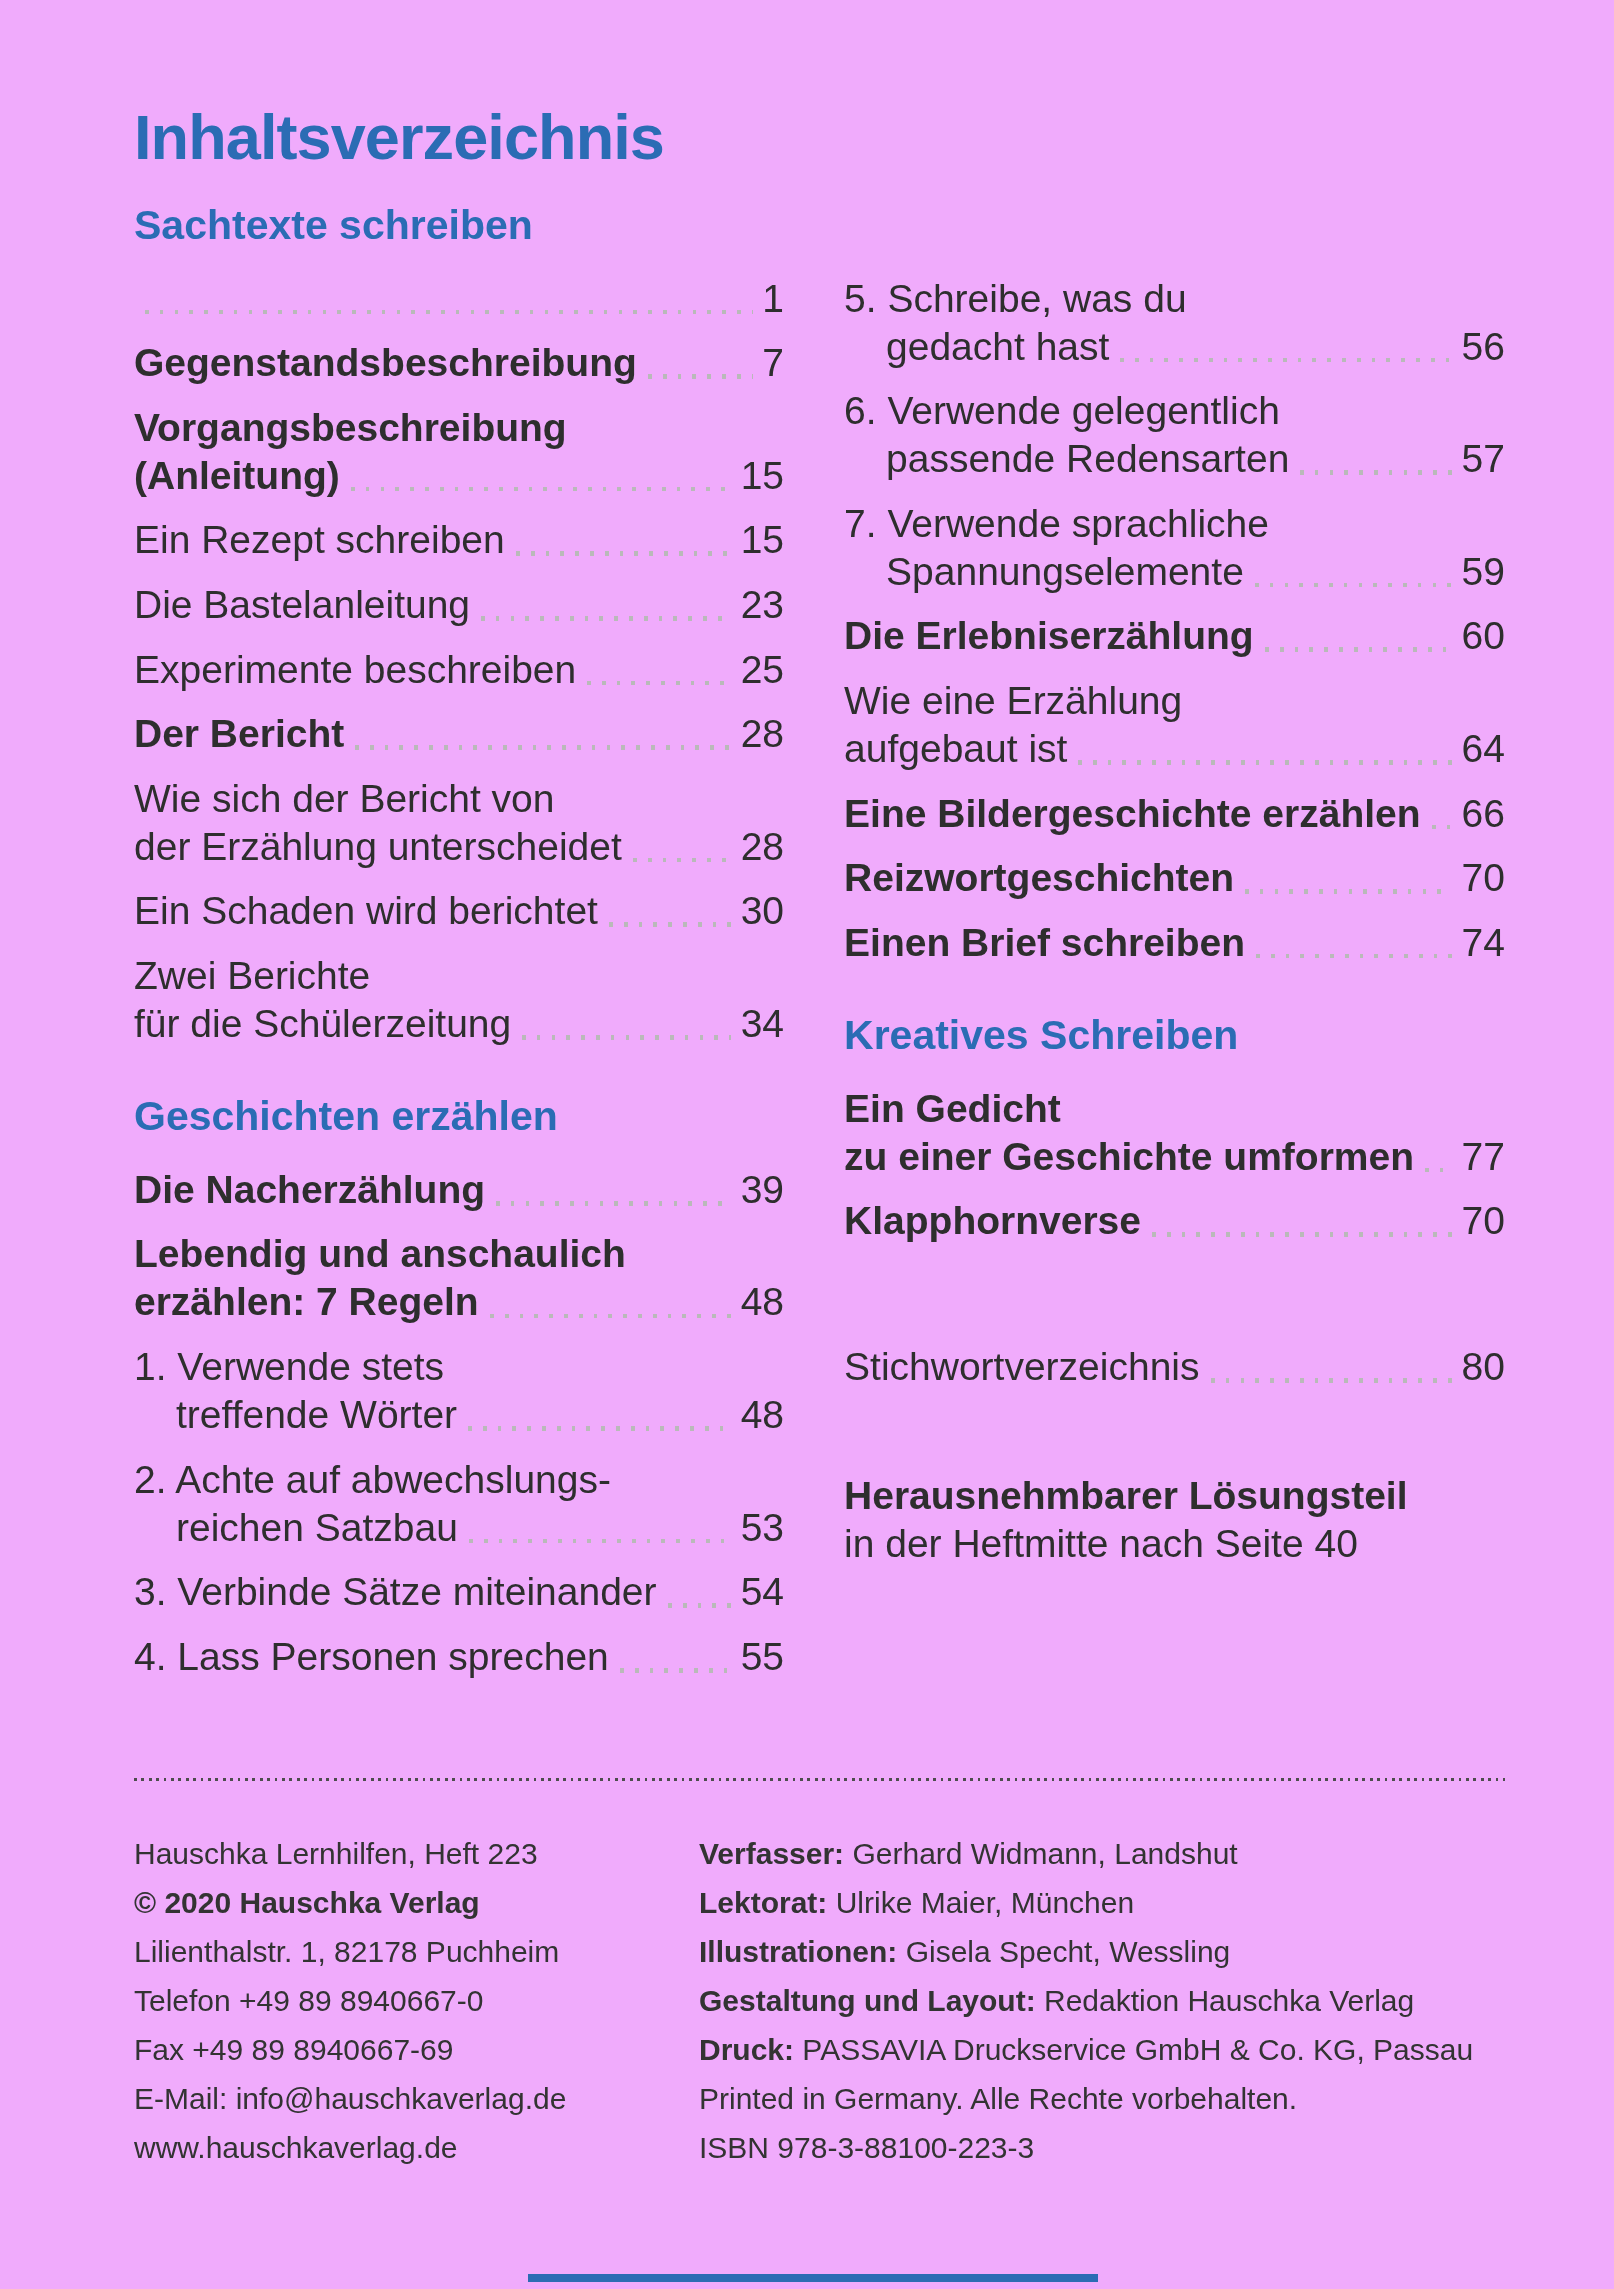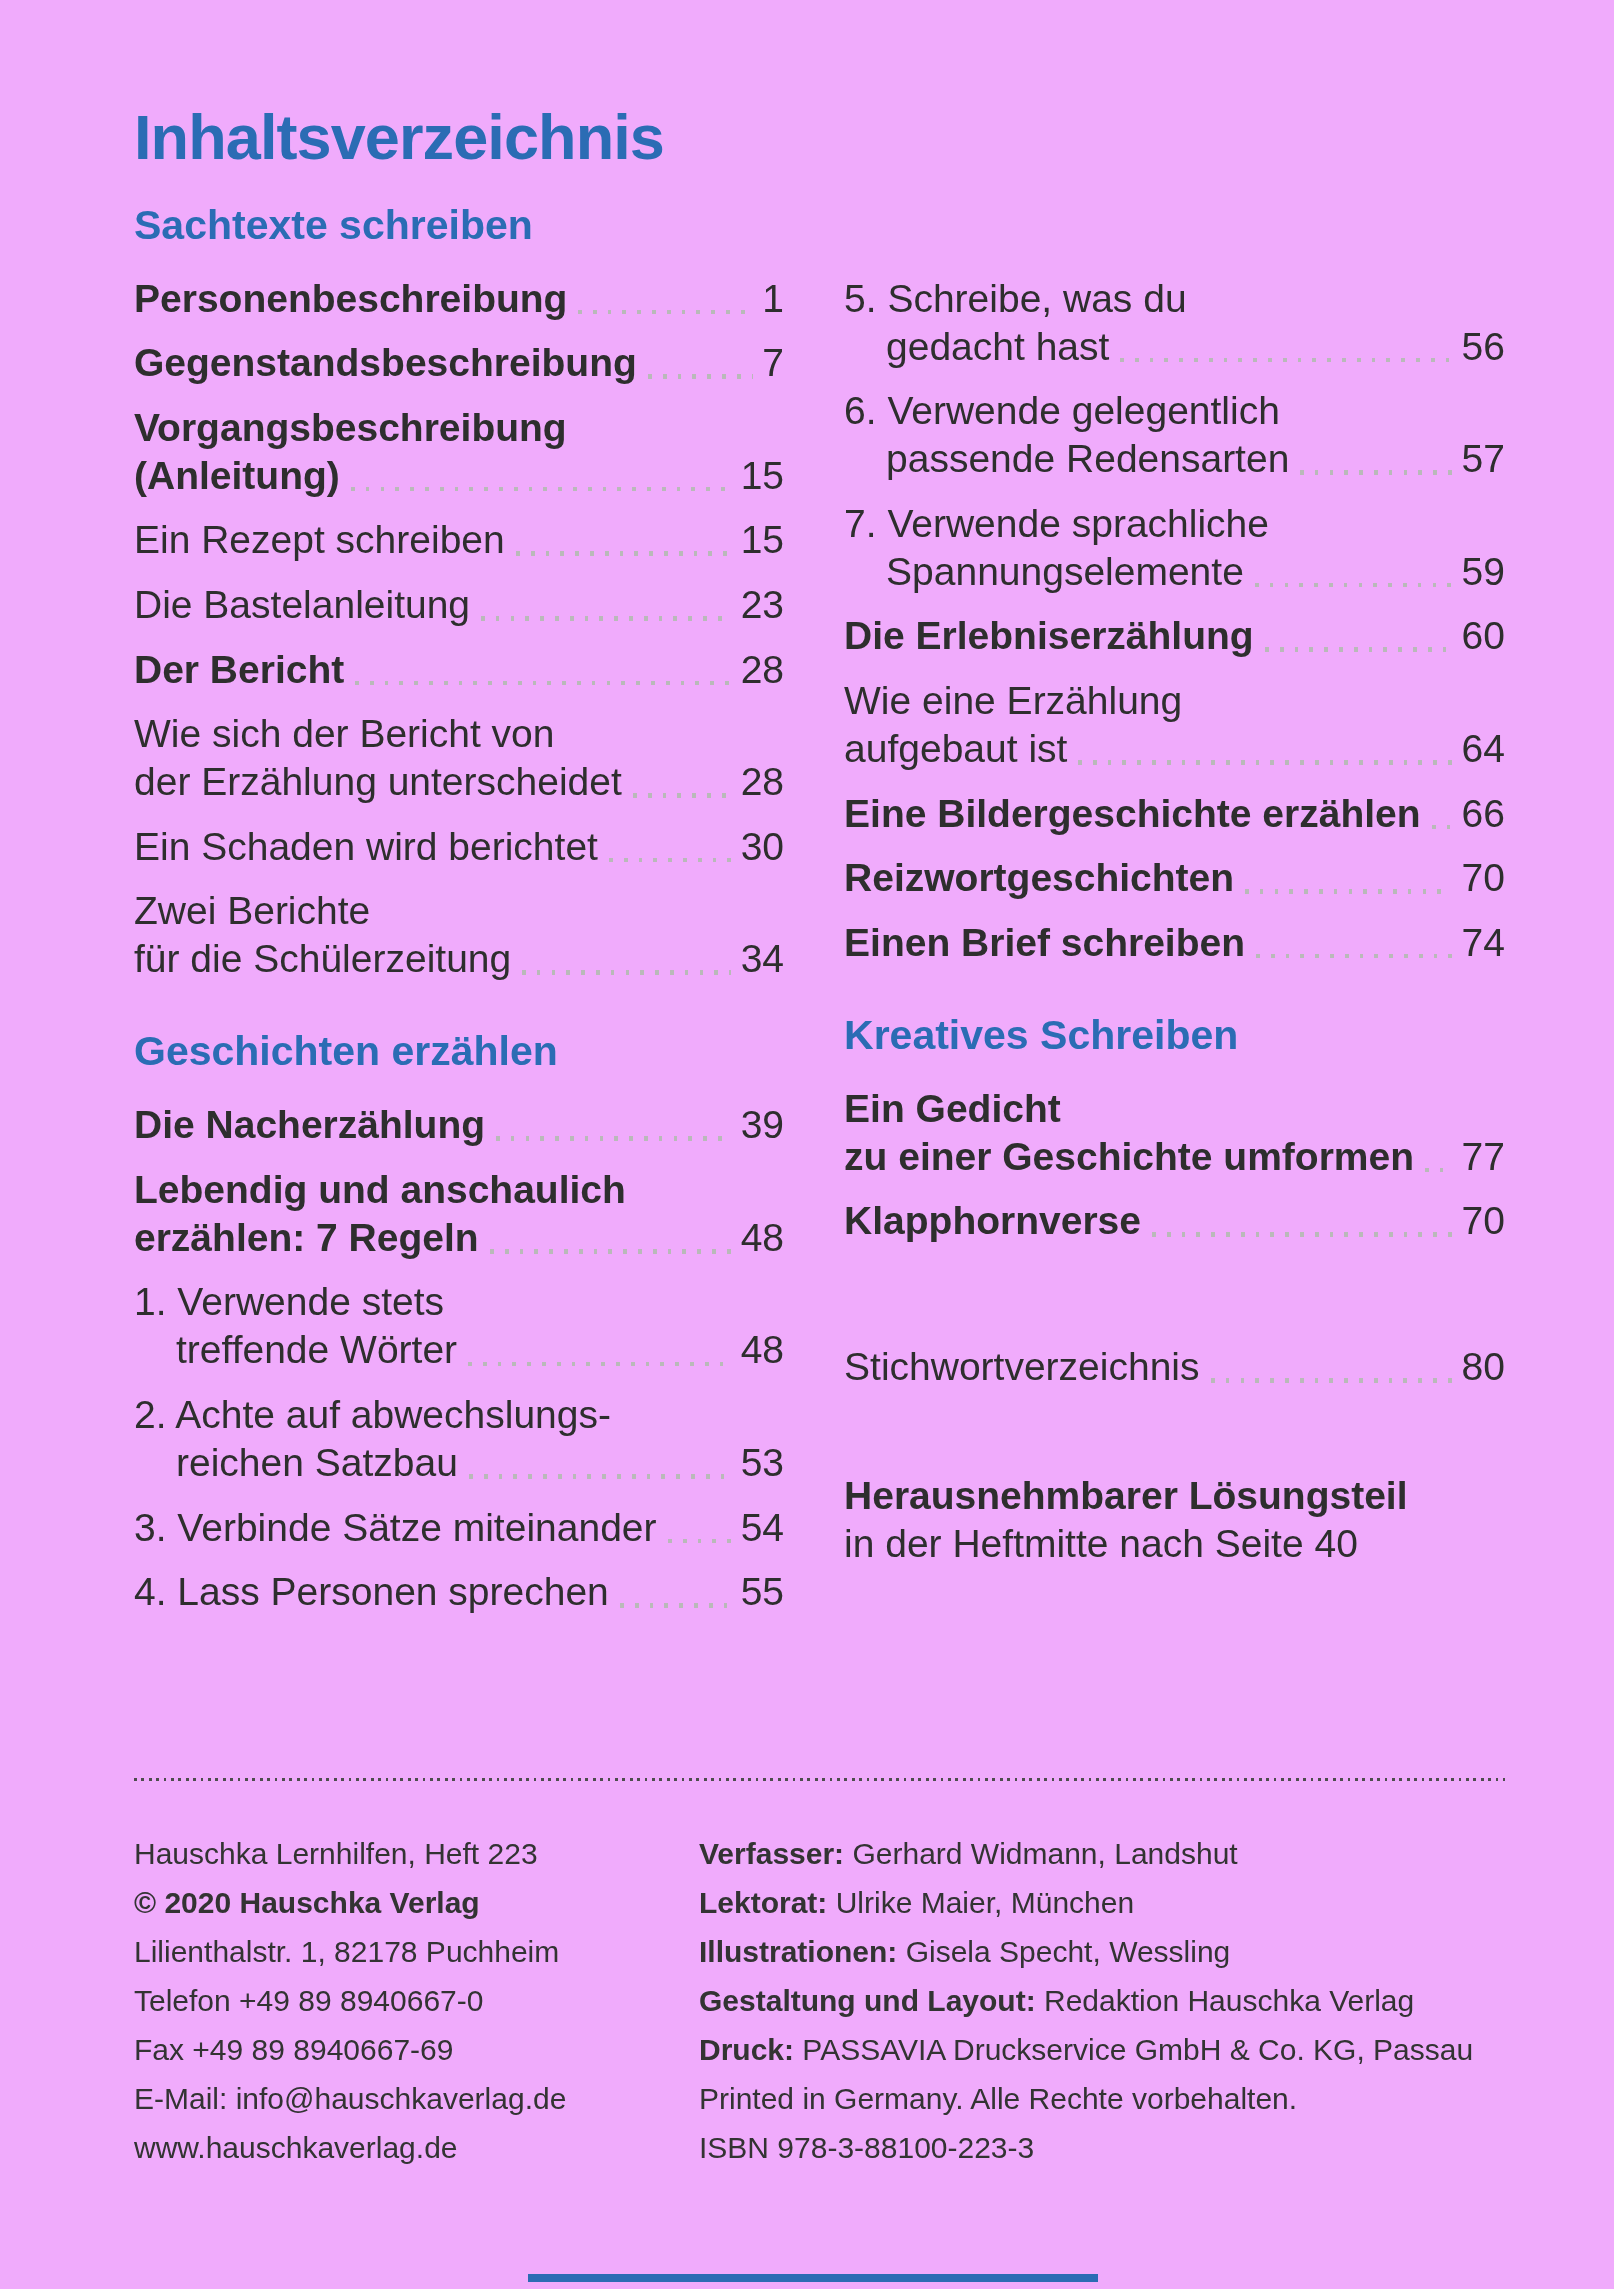--- a/index.html
+++ b/index.html
@@ -104,21 +104,20 @@
 <body>
 
 <div class="page">
   <div class="content">
     <h1 class="doc-title">Inhaltsverzeichnis</h1>
     <div class="columns">
         <div class="col">
           <div class="sec-heading">Sachtexte schreiben</div>
           <div class="entry b">
             <div class="eline last">
-              <span class="t">Personenbeschreibung</span>
               <span class="leader"></span>
               <span class="pg">1</span>
             </div>
           </div>
           <div class="entry b">
             <div class="eline last">
               <span class="t">Gegenstandsbeschreibung</span>
               <span class="leader"></span>
               <span class="pg">7</span>
             </div>
@@ -136,20 +135,27 @@
               <span class="t">Ein Rezept schreiben</span>
               <span class="leader"></span>
               <span class="pg">15</span>
             </div>
           </div>
           <div class="entry">
             <div class="eline last">
               <span class="t">Die Bastelanleitung</span>
               <span class="leader"></span>
               <span class="pg">23</span>
+            </div>
+          </div>
+          <div class="entry">
+            <div class="eline last">
+              <span class="t">Experimente beschreiben</span>
+              <span class="leader"></span>
+              <span class="pg">25</span>
             </div>
           </div>
           <div class="entry b">
             <div class="eline last">
               <span class="t">Der Bericht</span>
               <span class="leader"></span>
               <span class="pg">28</span>
             </div>
           </div>
           <div class="entry">

